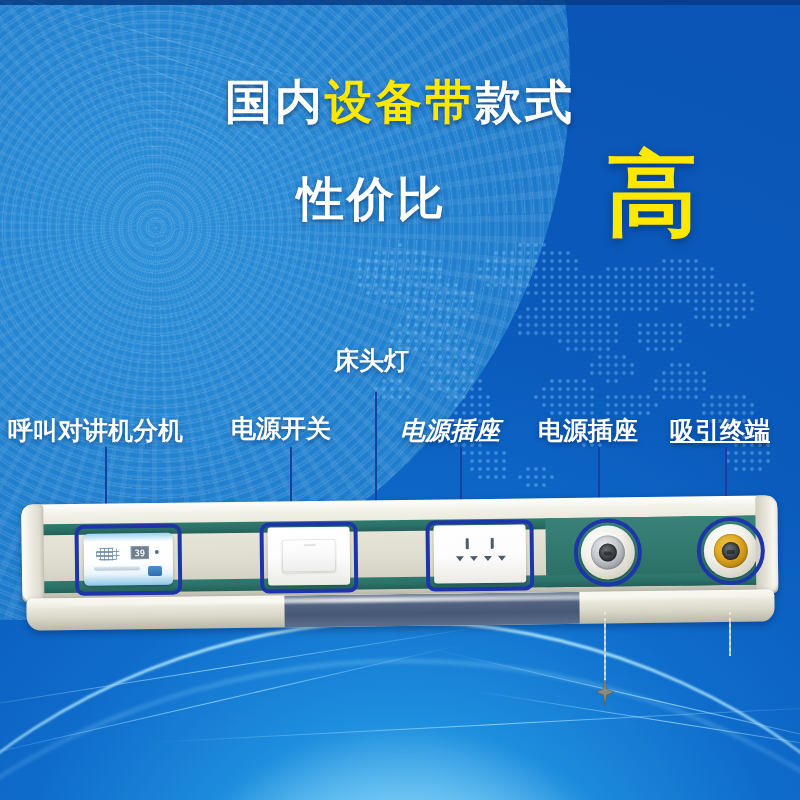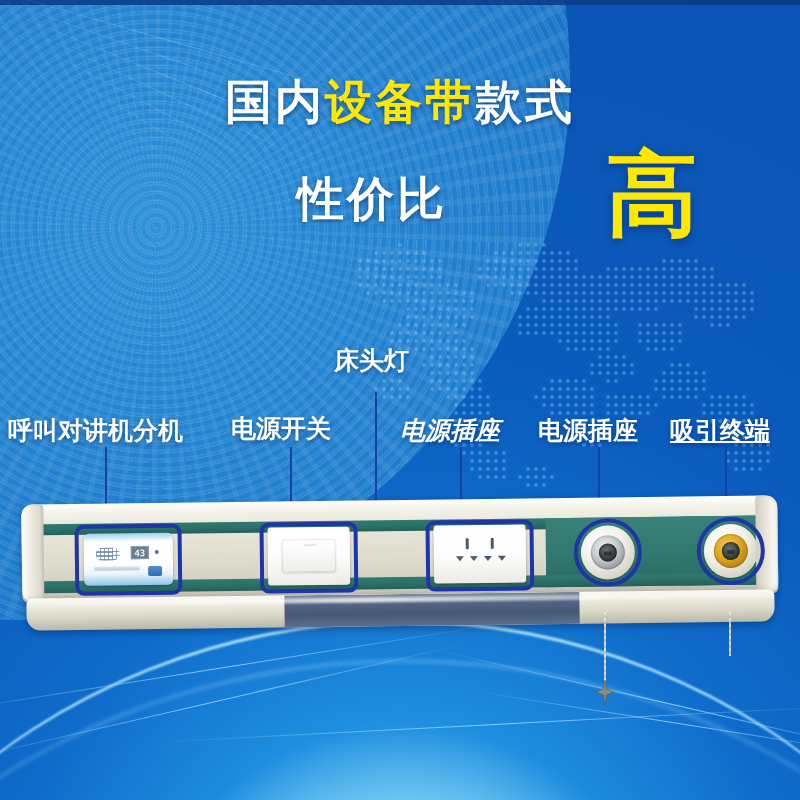--- a/index.html
+++ b/index.html
@@ -364,21 +364,21 @@
   <div class="panel">
 
     <div class="panel-body">
       <div class="band top"></div>
       <div class="teal-block"></div>
       <div class="teal-block right2"></div>
       <div class="band bottom"></div>
 
       <div class="intercom">
         <div class="ic-screen-grid"></div>
-        <div class="ic-digits">43</div>
+        <div class="ic-digits">39</div>
         <div class="ic-dot"></div>
         <div class="ic-slot"></div>
         <div class="ic-btn"></div>
       </div>
 
       <div class="switch">
         <div class="switch-rocker">
           <div class="switch-nick"></div>
         </div>
       </div>

